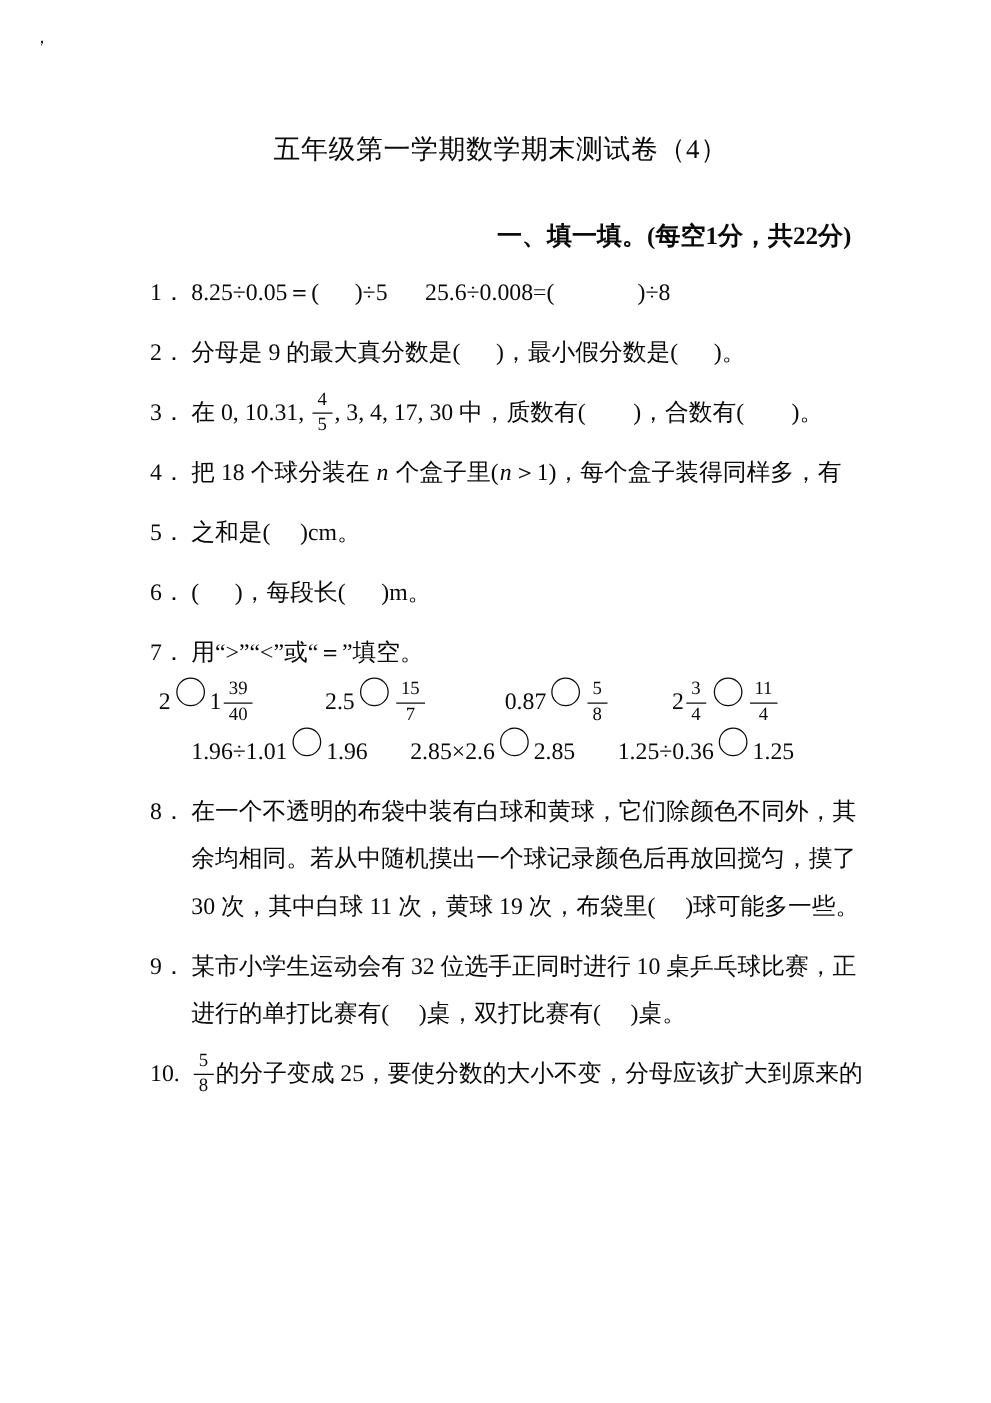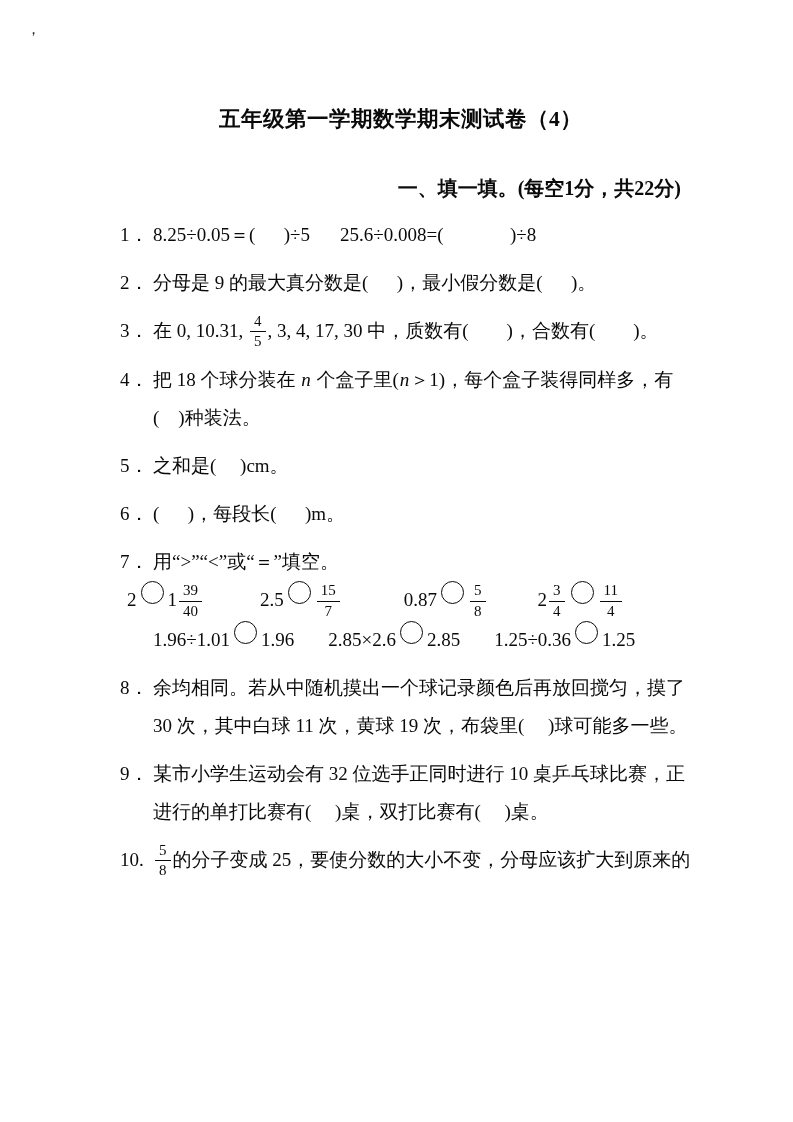--- a/index.html
+++ b/index.html
@@ -9,21 +9,21 @@
     margin:0 auto;
     background:#ffffff;
     box-sizing:border-box;
     padding:104px 112px 40px 120px;
     font-family:"Liberation Serif","DejaVu Serif",serif;
     font-size:19px;
     color:#0a0a0a;
     overflow:hidden;
   }
   .corner-mark { position:absolute; left:26px; top:20px; font-size:15px; color:#222; }
-  .title { text-align:center; font-weight:bold; font-size:21.5px; margin:0 0 42px 0; letter-spacing:0.5px; }
+  .title { text-align:center; font-weight:normal; font-size:21.5px; margin:0 0 42px 0; letter-spacing:0.5px; }
   .section-head { font-weight:bold; font-size:20px; margin:0 0 14px 0;text-align:right; }
   .question { display:flex; align-items:flex-start; margin-bottom:10px; }
   .qnum { flex:none; min-width:33px; line-height:38px; white-space:pre; }
   .qbody { flex:1 1 auto; min-width:0; }
   .qline { line-height:38px; white-space:pre; }
   .seg { white-space:pre;text-align:right; }
   i.seg { font-style:italic; padding:0 1px; font-family:"Liberation Serif","DejaVu Serif",serif; }
   .frac {
     display:inline-block; vertical-align:middle; text-align:center;
     font-size:15px; line-height:1.15; margin:0 2px; transform:translateY(-1px);
@@ -61,21 +61,20 @@
       <div class="question">
         <span class="qnum">3．</span>
         <div class="qbody">
           <div class="qline"><span class="seg">在 0, 10.31, </span><span class="frac"><span class="num">4</span><span class="den">5</span></span><span class="seg">, 3, 4, 17, 30 中，质数有(        )，合数有(        )。</span></div>
         </div>
       </div>
       <div class="question">
         <span class="qnum">4．</span>
         <div class="qbody">
           <div class="qline"><span class="seg">把 18 个球分装在 </span><i class="seg">n</i><span class="seg"> 个盒子里(</span><i class="seg">n</i><span class="seg">＞1)，每个盒子装得同样多，有</span></div>
-          <div class="qline"><span class="seg">(    )种装法。</span></div>
         </div>
       </div>
       <div class="question">
         <span class="qnum">5．</span>
         <div class="qbody">
           <div class="qline"><span class="seg">之和是(     )cm。</span></div>
         </div>
       </div>
       <div class="question">
         <span class="qnum">6．</span>
@@ -87,20 +86,21 @@
         <span class="qnum">7．</span>
         <div class="qbody">
           <div class="qline"><span class="seg">用“&gt;”“&lt;”或“＝”填空。</span></div>
           <div class="qline" style="margin-left: -26px;"><span class="seg">2</span><span class="circle"></span><span class="seg">1</span><span class="frac"><span class="num">39</span><span class="den">40</span></span><span class="gapseg" style="width: 56px;"></span><span class="seg">2.5</span><span class="circle"></span><span class="frac"><span class="num">15</span><span class="den">7</span></span><span class="gapseg" style="width: 62px;"></span><span class="seg">0.87</span><span class="circle"></span><span class="frac"><span class="num">5</span><span class="den">8</span></span><span class="gapseg" style="width: 50px;"></span><span class="seg">2</span><span class="frac"><span class="num">3</span><span class="den">4</span></span><span class="circle"></span><span class="frac"><span class="num">11</span><span class="den">4</span></span></div>
           <div class="qline"><span class="seg">1.96÷1.01</span><span class="circle"></span><span class="seg">1.96</span><span class="gapseg" style="width: 34px;"></span><span class="seg">2.85×2.6</span><span class="circle"></span><span class="seg">2.85</span><span class="gapseg" style="width: 34px;"></span><span class="seg">1.25÷0.36</span><span class="circle"></span><span class="seg">1.25</span></div>
         </div>
       </div>
       <div class="question">
         <span class="qnum">8．</span>
         <div class="qbody">
+          <div class="qline"><span class="seg">在一个不透明的布袋中装有白球和黄球，它们除颜色不同外，其</span></div>
           <div class="qline"><span class="seg">余均相同。若从中随机摸出一个球记录颜色后再放回搅匀，摸了</span></div>
           <div class="qline"><span class="seg">30 次，其中白球 11 次，黄球 19 次，布袋里(     )球可能多一些。</span></div>
         </div>
       </div>
       <div class="question">
         <span class="qnum">9．</span>
         <div class="qbody">
           <div class="qline"><span class="seg">某市小学生运动会有 32 位选手正同时进行 10 桌乒乓球比赛，正</span></div>
           <div class="qline"><span class="seg">进行的单打比赛有(     )桌，双打比赛有(     )桌。</span></div>
         </div>

